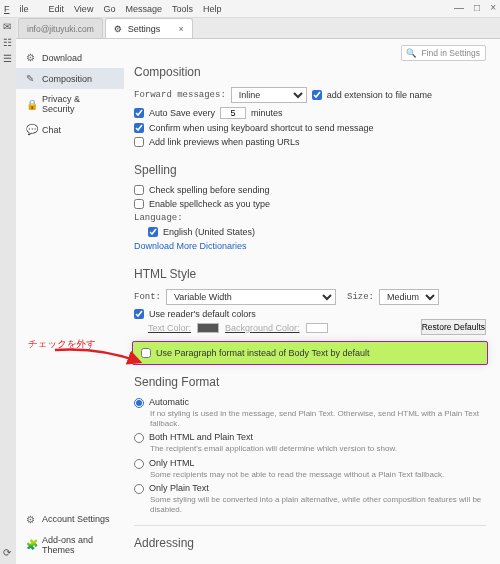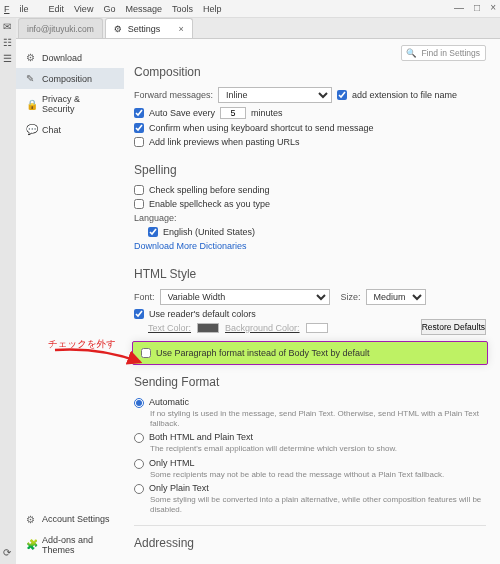--- a/index.html
+++ b/index.html
@@ -22,39 +22,39 @@
 .main { flex: 1; display: flex; background: #fafafa; }
 .sidebar { width: 108px; padding: 8px 0; display: flex; flex-direction: column; }
 .sidebar-item { display: flex; align-items: center; gap: 6px; padding: 5px 10px; color: #3a3a3a; cursor: pointer; }
 .sidebar-item.selected { background: #e0e6ec; }
 .sidebar-item .ic { width: 10px; font-size: 10px; color: #666; }
 .sidebar-bottom { margin-top: auto; }
 .settings { flex: 1; padding: 10px 14px 10px 10px; position: relative; overflow: hidden; background: #fafafa; }
 .search { position: absolute; top: 6px; right: 14px; display: flex; align-items: center; gap: 4px; border: 1px solid #ccc; border-radius: 2px; padding: 2px 5px; background: #fff; color: #888; font-size: 8.5px; }
 h2.section { font-size: 12px; font-weight: 400; color: #555; margin: 16px 0 8px 0; }
 .row { display: flex; align-items: center; gap: 5px; margin: 4px 0; flex-wrap: wrap; }
-.label { color: #555; }
+.label { color: #555; font-family: Liberation Mono, monospace; }
 select { font-size: 9px; padding: 1px 3px; border: 1px solid #bbb; background: #fff; color: #333; }
-select.wide { width: 114px; }
+select.wide { width: 76px; }
 input[type=checkbox] { width: 10px; height: 10px; accent-color: #2e6dd1; }
 input.num { width: 26px; font-size: 9px; text-align: center; border: 1px solid #bbb; }
 .chk-row { display: flex; align-items: center; gap: 5px; margin: 4px 0; }
 .sublink { color: #1e60c9; margin: 4px 0 4px 0; cursor: pointer; }
 .indent { margin-left: 14px; }
 .swatch { width: 22px; height: 10px; border: 1px solid #bbb; display: inline-block; }
 .swatch.dark { background: #555; }
 .swatch.light { background: #fff; }
 .btn { border: 1px solid #bbb; background: #f0f0f0; padding: 2px 0; font-size: 8.5px; cursor: pointer; }
 .highlight-box { background: #bef264; border: 1px solid #a21caf; padding: 6px 8px; margin: 6px -2px; box-shadow: 0 0 8px rgba(0,0,0,0.1); border-radius: 2px; }
 .radio-row { display: flex; align-items: flex-start; gap: 5px; margin: 4px 0 1px 0; }
 .radio-desc { color: #888; font-size: 8px; margin: 0 0 3px 16px; line-height: 1.2; }
 input[type=radio] { width: 10px; height: 10px; accent-color: #2e6dd1; margin-top: 1px; }
 .disabled-text { color: #aaa; }
 hr.div { border: none; border-top: 1px solid #e0e0e0; margin: 10px 0; }
-.annotation { position: absolute; left: 28px; top: 338px; color: #e02020; font-size: 9.5px; font-weight: 500; pointer-events: none; z-index: 10; margin-left: 20px; }
+.annotation { position: absolute; left: 28px; top: 338px; color: #e02020; font-size: 9.5px; font-weight: 500; pointer-events: none; z-index: 10; }
 .arrow-svg { position: absolute; left: 50px; top: 342px; pointer-events: none; z-index: 10; }
 .colors-row { display: flex; align-items: center; gap: 6px; margin: 4px 0 4px 14px; text-decoration: underline; }
 .restore-wrap { display: flex; justify-content: flex-end; margin-top: -18px; }
 </style>
 </head>
 <body>
 
 <div class="menubar">
   <span><span class="u">F</span><span title="File">ile</span></span>
   <span>Edit</span>

